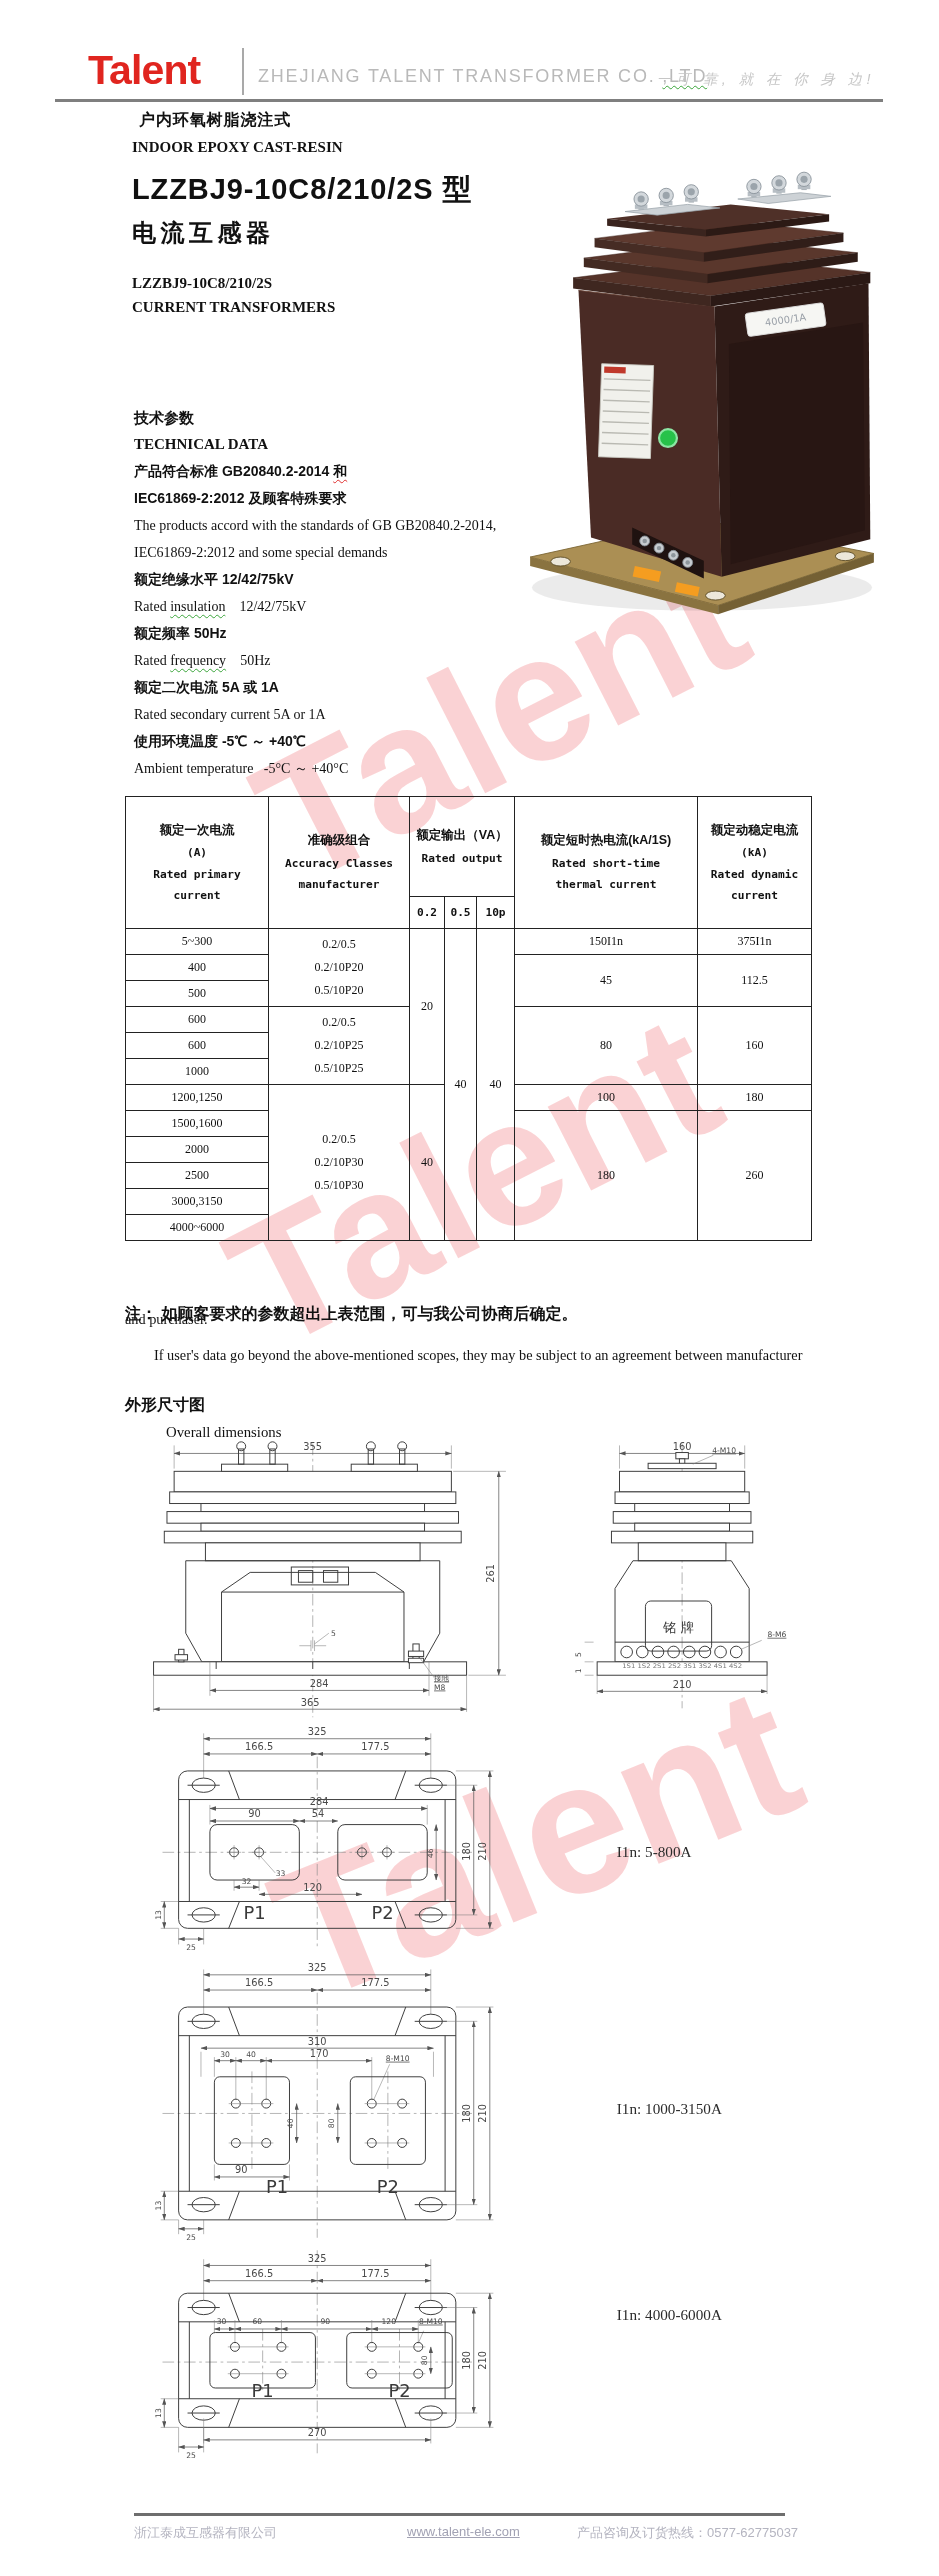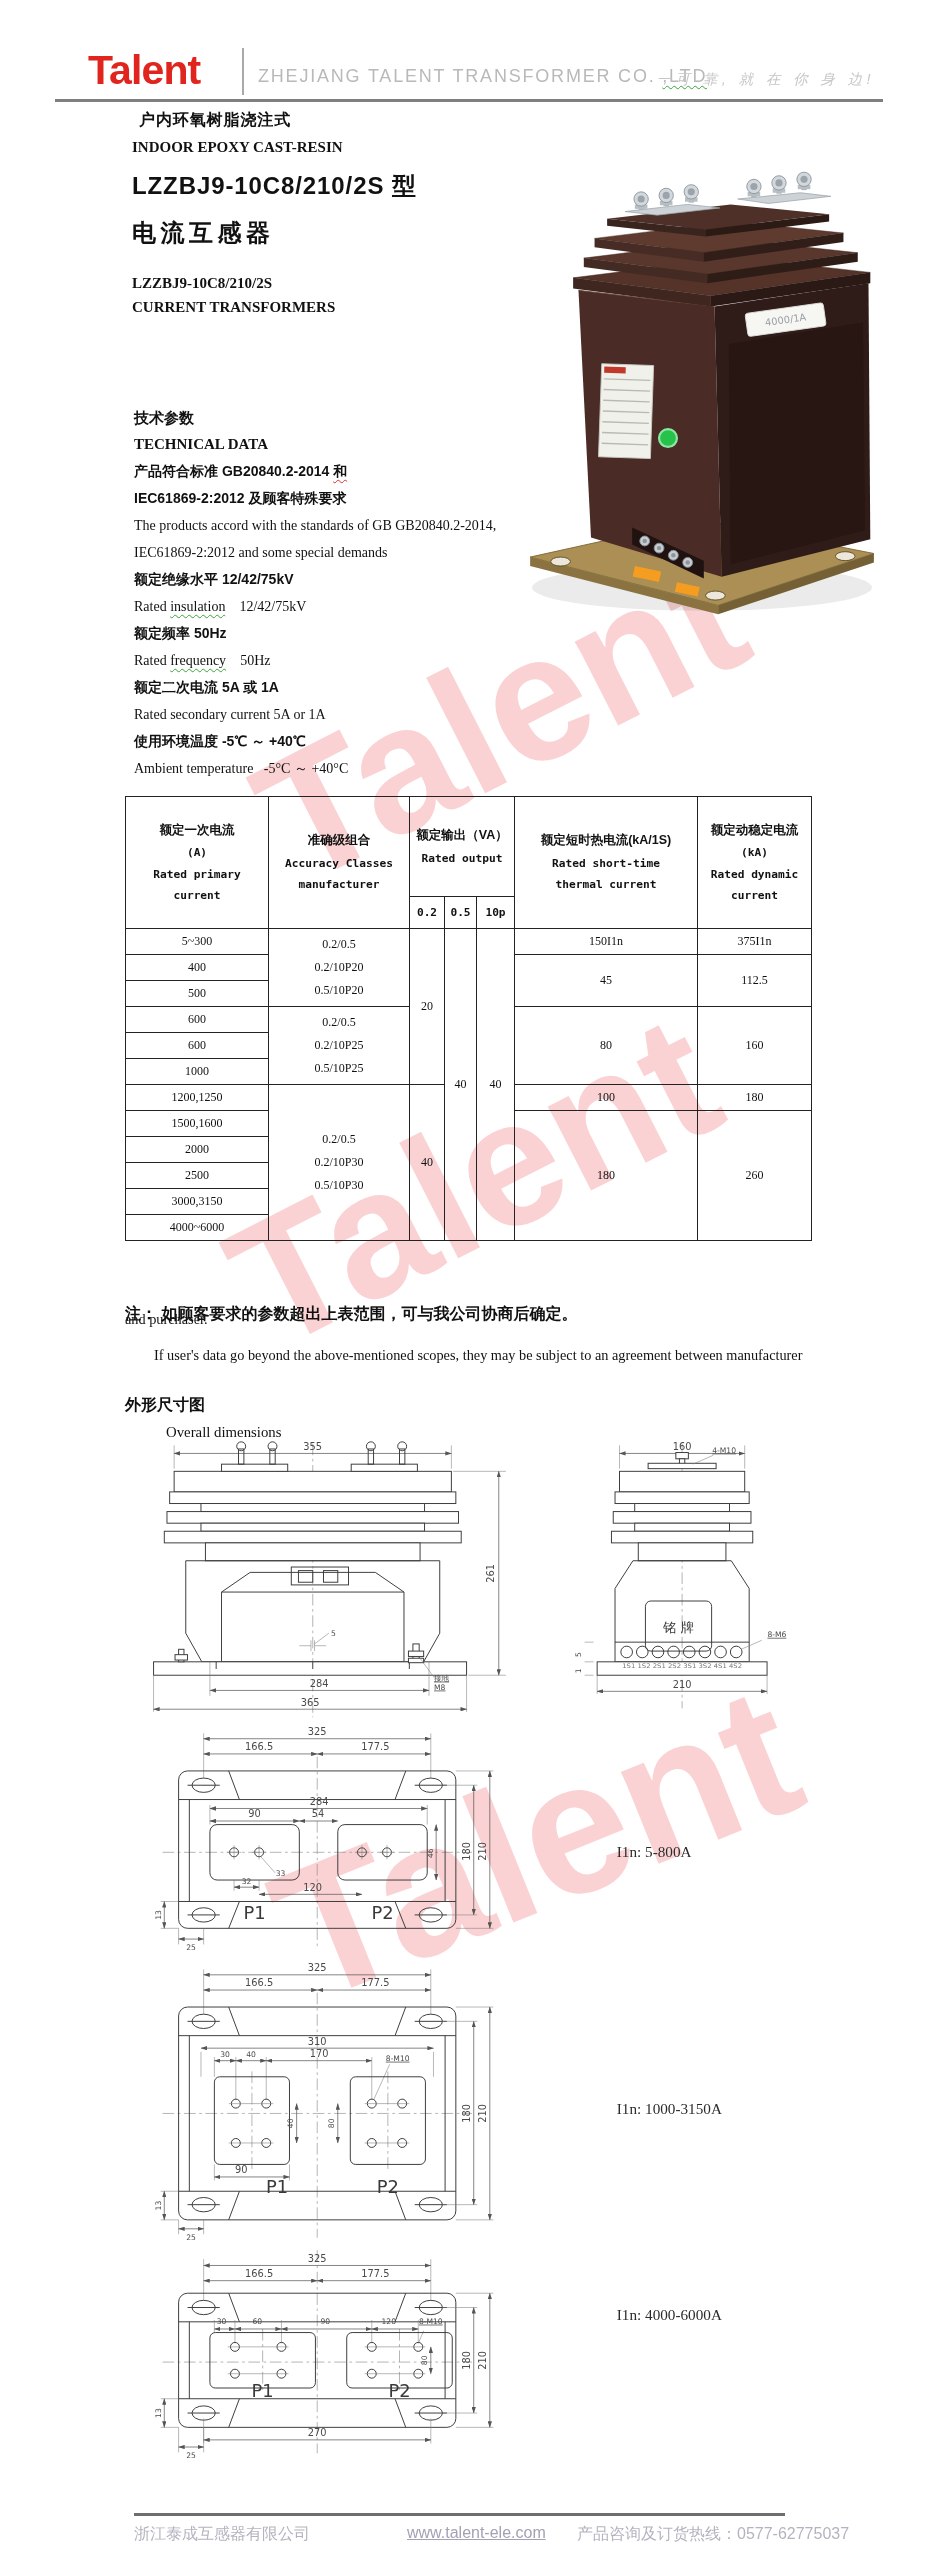--- a/index.html
+++ b/index.html
@@ -21,21 +21,21 @@
   .wm{position:absolute;width:733px;height:206px;line-height:206px;text-align:center;
       font-family:"Liberation Sans",sans-serif;font-weight:800;font-size:179px;
       opacity:0.20;z-index:0;pointer-events:none;user-select:none;}
   .wm1{left:134px;top:613px;transform:rotate(-27deg);}
   .wm2{left:107px;top:1078px;transform:rotate(-27deg);}
   .wm3{left:170px;top:1740px;transform:rotate(-22deg);font-size:188px;}
   .z1{z-index:1;}
   
   .t-zh{left:139px;top:110px;font-family:"Liberation Sans",sans-serif;font-weight:700;font-size:16px;letter-spacing:0.9px;}
   .t-en{left:132px;top:139px;font-weight:700;font-size:15px;}
-  .t-model{left:132px;top:170px;font-family:"Liberation Sans",sans-serif;font-weight:600;font-size:24px;letter-spacing:0.9px;}
+  .t-model{left:132px;top:170px;font-family:"Liberation Sans",sans-serif;font-weight:600;font-size:29px;letter-spacing:0.9px;}
   .t-prod{left:132px;top:217px;font-family:"Liberation Sans",sans-serif;font-weight:700;font-size:24px;letter-spacing:4.5px;}
   .t-model2{left:132px;top:275px;font-weight:700;font-size:15px;}
   .t-prod2{left:132px;top:299px;font-weight:700;font-size:15px;}
   
   #tech-lines{left:134px;top:404px;width:429px;}
   .tline{height:27px;line-height:27px;white-space:pre;}
   .tline.zh{font-family:"Liberation Sans",sans-serif;font-weight:600;font-size:14px;}
   .tline.en{font-size:14px;}
   .tline.zh-h{font-family:"Liberation Sans",sans-serif;font-weight:800;font-size:15px;}
   .tline.en-h{font-weight:700;font-size:15px;}
@@ -66,21 +66,21 @@
   #drawings .cl{stroke:#888;stroke-width:0.7;fill:none;stroke-dasharray:13 4 3 4;}
   #drawings text{font-family:"DejaVu Sans",sans-serif;fill:#4a4a4a;text-anchor:middle;}
   #drawings .lb-dim{font-size:11px;}
   #drawings .lb-tiny{font-size:8.5px;}
   #drawings .lb-big{font-size:20px;fill:#3a3a3a;}
   #drawings .lb-np{font-size:15px;fill:#3a3a3a;}
   #drawings .lb-iln{font-size:17px;font-family:"Liberation Serif",serif;fill:#2b2b2b;text-anchor:start;}
   #drawings .lb-term{font-size:7px;fill:#777;}
   
   .foot-rule{left:134px;top:2513px;width:651px;height:2.7px;background:#6e6e6e;}
-  .foot{top:2524px;font-size:16px;color:#b4b4c0;font-family:"Liberation Sans",sans-serif;}
+  .foot{top:2524px;font-size:13px;color:#b4b4c0;font-family:"Liberation Sans",sans-serif;}
   .foot.company-f{left:134px;}
   .foot.url-f{left:407px;color:#a2a2b4;text-decoration:underline;cursor:pointer;}
   .foot.hot-f{left:577px;}
 </style>
 </head>
 <body>
 
 <div class="page">
 
   <div class="wm wm1" style="color: rgb(233, 38, 45);">Talent</div>

